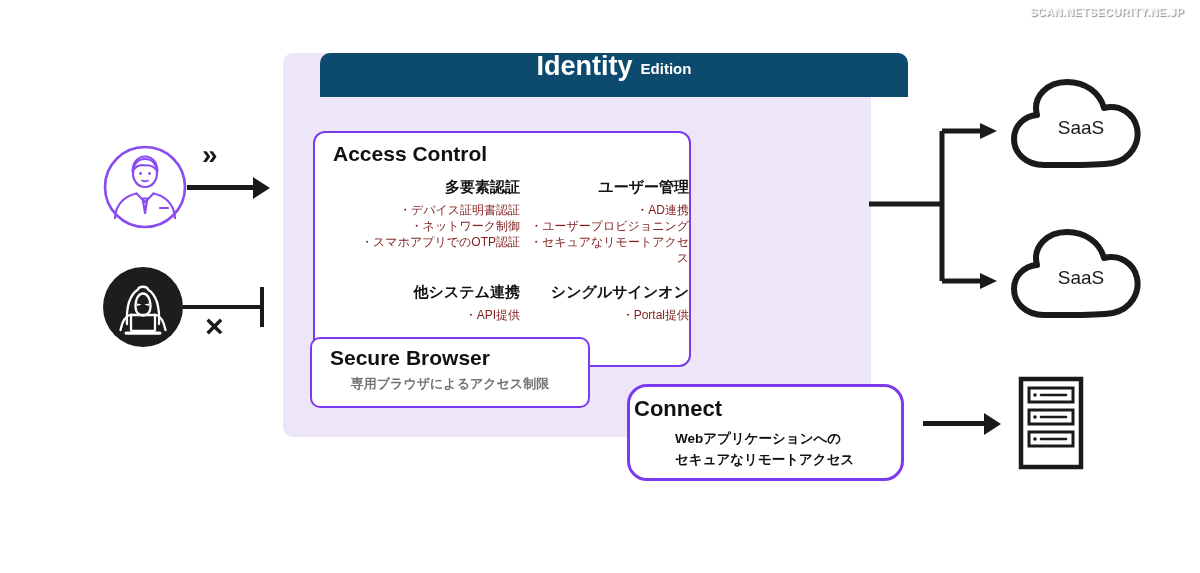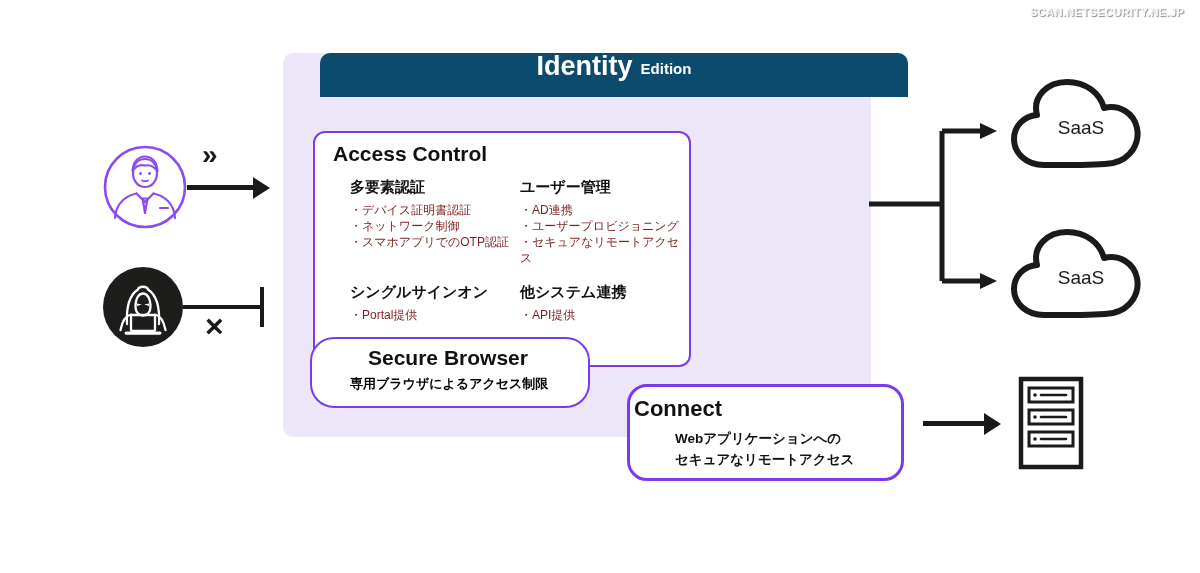--- a/index.html
+++ b/index.html
@@ -18,27 +18,27 @@
                    border-radius:10px 10px 0 0;display:flex;align-items:flex-start;justify-content:center;gap:8px;margin-left:37px;}
   .identity-title{color:#fff;font-size:27px;font-weight:700;line-height:1;}
   .identity-edition{color:#fff;font-size:15px;font-weight:700;line-height:1;padding-top:8px;}
 
   
   .wbox{background:#fff;border:2.5px solid #7c3aed;border-radius:12px;box-sizing:border-box;}
 
   .access-box{left:313px;top:131px;width:378px;height:236px;}
   .access-title{margin:9px 0 0 18px;font-size:21px;font-weight:700;color:#111;}
   .access-grid{display:grid;grid-template-columns:170px 1fr;row-gap:17px;
-               padding:12px 0 0 35px;}
+               padding:12px 0 0 35px;text-align:right;}
   .sec-heading{font-size:15px;font-weight:700;color:#111;margin-bottom:5px;}
   .sec-item{font-size:12px;color:#7f1d1d;line-height:16px;}
 
-  .secure-box{left:310px;top:337px;width:280px;height:71px;border-radius:24px;padding-left:38px;}
+  .secure-box{left:310px;top:337px;width:280px;height:71px;border-radius:10px;}
   .secure-title{margin:7px 0 0 18px;font-size:21px;font-weight:700;color:#111;}
-  .secure-desc{margin-top:5px;text-align:left;font-size:13px;font-weight:700;color:#000000;}
+  .secure-desc{margin-top:5px;text-align:center;font-size:13px;font-weight:700;color:#737373;}
 
   .connect-box{left:627px;top:384px;width:277px;height:97px;border-width:3px;border-radius:20px;z-index:3;}
   .connect-title{margin:9px 0 0 4px;font-size:22px;font-weight:700;color:#111;}
   .connect-desc{margin:6px 0 0 45px;font-size:13.5px;font-weight:700;color:#111;line-height:21px;}
 
   
   .hline{background:#1a1a1a;height:4.5px;}
   .vbar{background:#1a1a1a;width:4.5px;}
   .arrowhead{width:0;height:0;border-top:11px solid transparent;border-bottom:11px solid transparent;
              border-left:17px solid #1a1a1a;}
@@ -107,26 +107,26 @@
         <div class="sec-item">・ネットワーク制御</div>
         <div class="sec-item">・スマホアプリでのOTP認証</div>
       </div>
       <div>
         <div class="sec-heading">ユーザー管理</div>
         <div class="sec-item">・AD連携</div>
         <div class="sec-item">・ユーザープロビジョニング</div>
         <div class="sec-item">・セキュアなリモートアクセス</div>
       </div>
       <div>
+        <div class="sec-heading">他システム連携</div>
+        <div class="sec-item">・API提供</div>
+      </div>
+      <div>
         <div class="sec-heading">シングルサインオン</div>
         <div class="sec-item">・Portal提供</div>
-      </div>
-      <div>
-        <div class="sec-heading">他システム連携</div>
-        <div class="sec-item">・API提供</div>
       </div>
     </div>
   </div>
 
   <div class="abs wbox secure-box">
     <div class="secure-title">Secure Browser</div>
     <div class="secure-desc">専用ブラウザによるアクセス制限</div>
   </div>
 
   <div class="abs wbox connect-box">

